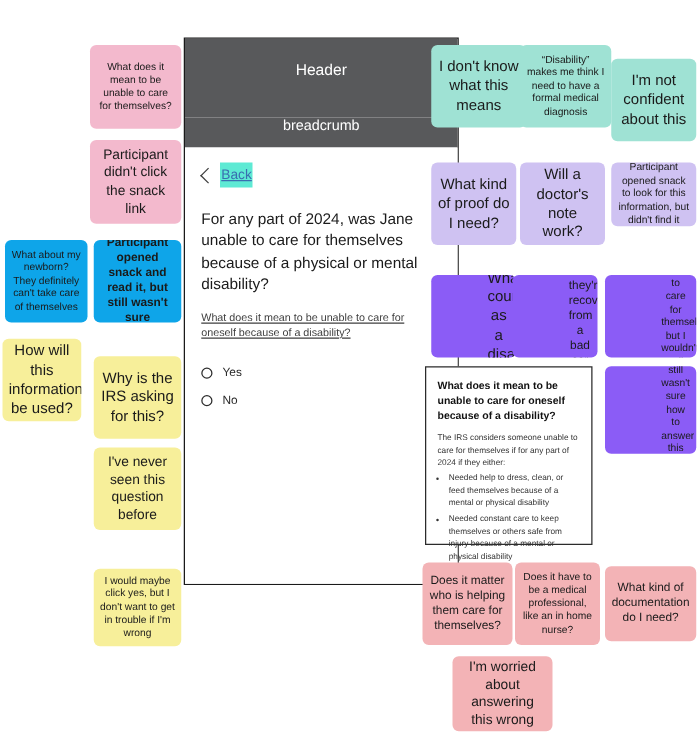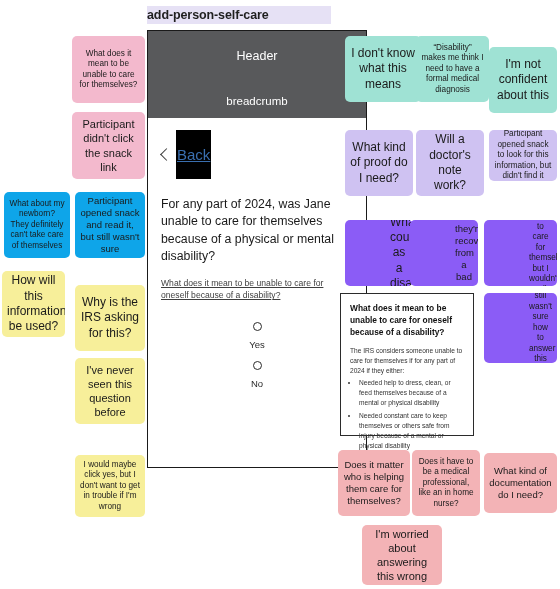--- a/index.html
+++ b/index.html
@@ -114,46 +114,45 @@
     margin-top: 12px;
   }
   .chev {
     width: 8px; height: 8px;
     border-left: 1.4px solid #3a3a3a;
     border-bottom: 1.4px solid #3a3a3a;
     transform: rotate(45deg);
     margin-left: 1px;
   }
   .back-link {
-    font-size: 15px;
+    font-size: 11px;
     color: #3a6fb0;
     text-decoration: underline;
-    background: #000000;
-    padding: 16px 1px;
+    background: #5eead4;
+    padding: 4px 1px;
   }
   .question {
     margin-top: 17px;
     font-size: 12.3px;
     line-height: 1.42;
     color: #1a1a1a;
   }
   .help-link {
     margin-top: 11px;
     font-size: 8.6px;
     line-height: 1.45;
     color: #3f3f3f;
     text-decoration: underline;
   }
   .radios { margin-top: 20px; }
   .radio-row {
     display: flex;
     align-items: center;
     gap: 8px;
     margin-bottom: 11px;
-    flex-direction: column;
   }
   .radio-dot {
     width: 9px; height: 9px;
     border: 1.6px solid #2b2b2b;
     border-radius: 50%;
     box-sizing: border-box;
     flex: none;
   }
   .radio-label { font-size: 9.5px; color: #2b2b2b; }
   .save-btn {
@@ -206,21 +205,20 @@
     line-height: 1.5;
     color: #333;
     margin-bottom: 3px;
   }
 </style>
 </head>
 <body>
 
 <div class="board">
 
-  <div class="board-title">add-person-self-care</div>
 
   <div class="phone">
     <div class="phone-header">
       <div class="phone-header-title">Header</div>
     </div>
     <div class="phone-breadcrumb-wrap">breadcrumb</div>
 
     <div class="phone-body">
       <div class="back-row">
         <span class="chev"></span>
@@ -257,21 +255,21 @@
   <div id="notes-layer">
       <div class="note pink fs9" style="left: 72px; top: 36px; width: 73px; height: 67px;">
         <span>What does it mean to be unable to care for themselves?</span>
       </div>
       <div class="note pink fs11" style="left: 72px; top: 112px; width: 73px; height: 67px;">
         <span>Participant didn't click the snack link</span>
       </div>
       <div class="note green fs9" style="left: 4px; top: 192px; width: 66px; height: 66px;">
         <span>What about my newborn? They definitely can't take care of themselves</span>
       </div>
-      <div class="note green fs10" style="left: 75px; top: 192px; width: 70px; height: 66px;">
+      <div class="note green fs10" style="left: 75px; top: 192px; width: 70px; height: 66px; font-weight: bold;">
         <span>Participant opened snack and read it, but still wasn't sure</span>
       </div>
       <div class="note yellow fs12" style="left: 2px; top: 271px; width: 63px; height: 66px;">
         <span>How will this information be used?</span>
       </div>
       <div class="note yellow fs12" style="left: 75px; top: 285px; width: 70px; height: 66px;">
         <span>Why is the IRS asking for this?</span>
       </div>
       <div class="note yellow fs11" style="left: 75px; top: 358px; width: 70px; height: 66px;">
         <span>I've never seen this question before</span>

